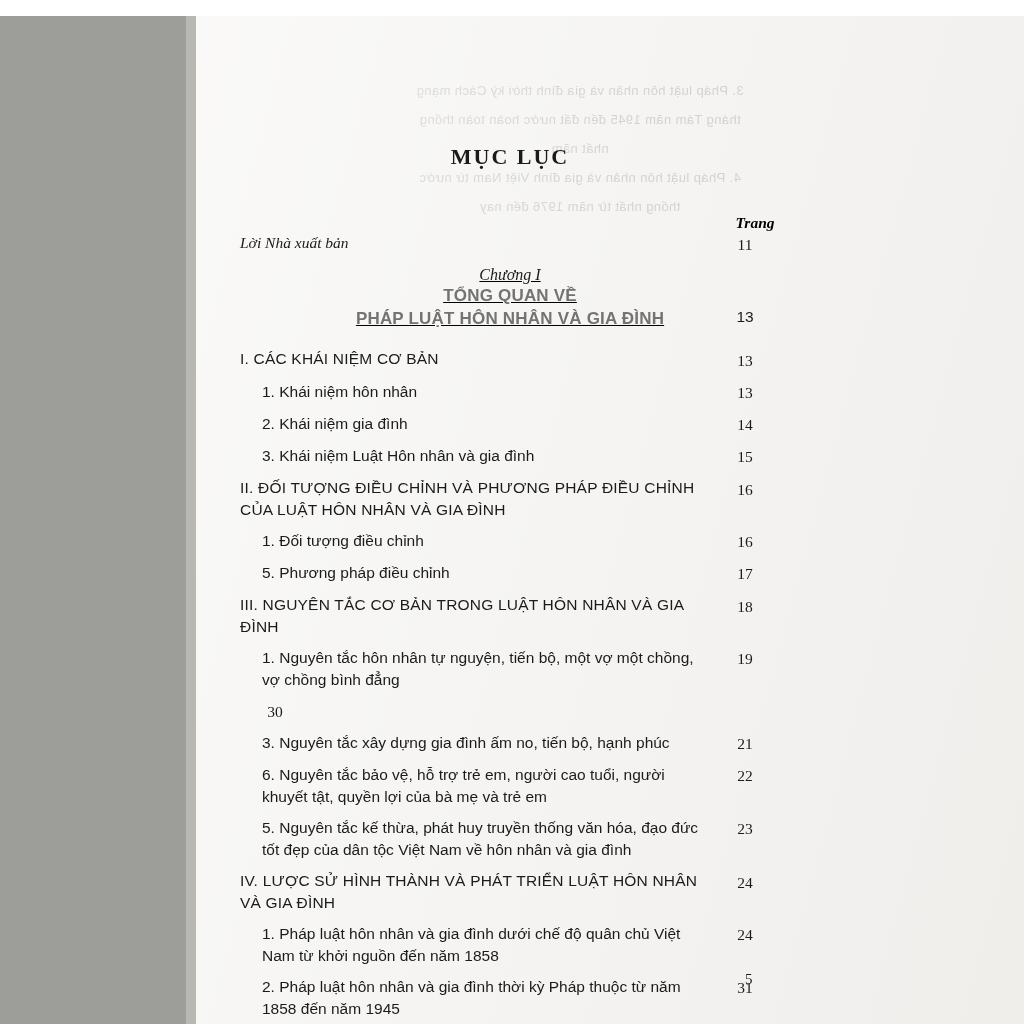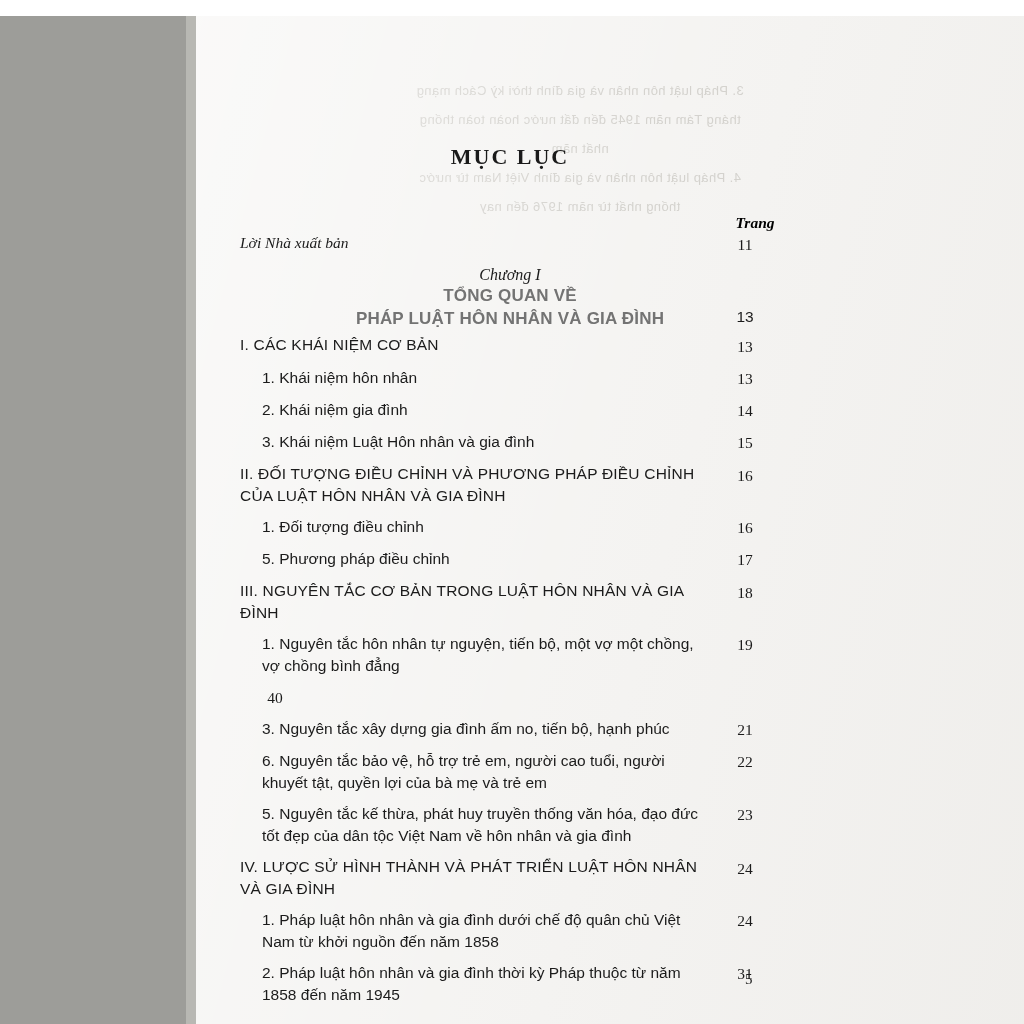--- a/index.html
+++ b/index.html
@@ -132,21 +132,22 @@
   }
   .lvl-2 {
     font-family: "Liberation Sans", sans-serif;
     font-size: 14.5px;
     padding-left: 22px;
   }
   .row.lvl-2-row .pg { padding-top: 1px; }
   .chapter-block {
     text-align: center;
     margin-top: 10px;
-    margin-bottom: 4px;
+    margin-bottom: 18px;
+    text-decoration: underline;
   }
   .chapter-no {
     font-size: 16px;
     font-style: italic;
     color: #1b1b1b;
     font-family: "Liberation Serif", serif;
   }
   .chapter-title {
     font-size: 17px;
     font-weight: bold;
@@ -246,21 +247,21 @@
           </div>
           <div class="row">
             <div class="label lvl-1">III. NGUYÊN TẮC CƠ BẢN TRONG LUẬT HÔN NHÂN VÀ GIA ĐÌNH</div>
             <div class="pg">18</div>
           </div>
           <div class="row lvl-2-row">
             <div class="label lvl-2">1. Nguyên tắc hôn nhân tự nguyện, tiến bộ, một vợ một chồng, vợ chồng bình đẳng</div>
             <div class="pg">19</div>
           </div>
           <div class="row lvl-2-row">
-            <div class="pg">40</div>
+            <div class="pg">30</div>
           </div>
           <div class="row lvl-2-row">
             <div class="label lvl-2">3. Nguyên tắc xây dựng gia đình ấm no, tiến bộ, hạnh phúc</div>
             <div class="pg">21</div>
           </div>
           <div class="row lvl-2-row">
             <div class="label lvl-2">6. Nguyên tắc bảo vệ, hỗ trợ trẻ em, người cao tuổi, người khuyết tật, quyền lợi của bà mẹ và trẻ em</div>
             <div class="pg">22</div>
           </div>
           <div class="row lvl-2-row">

